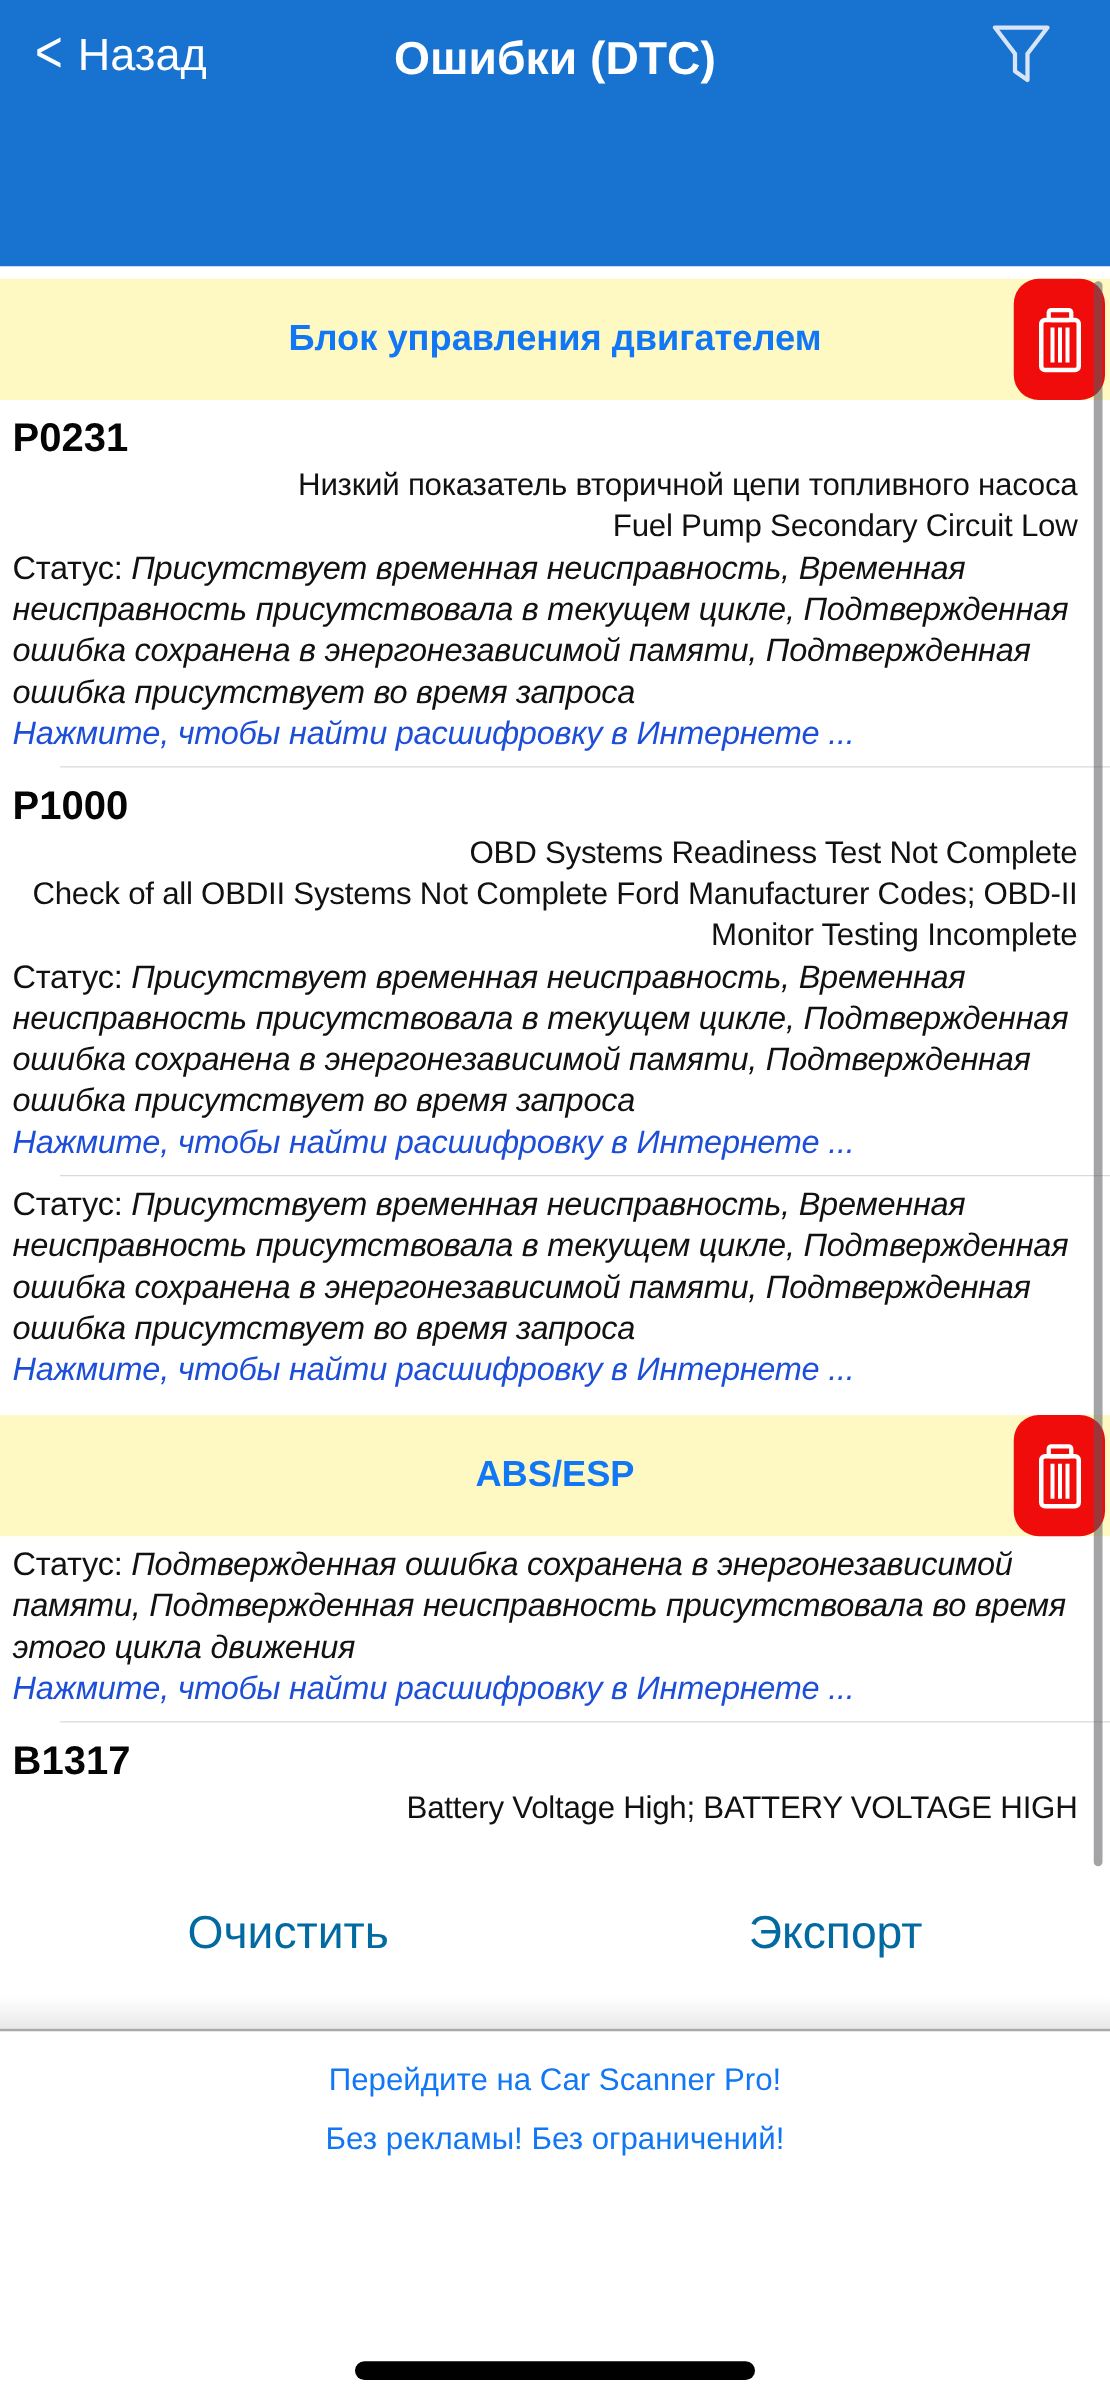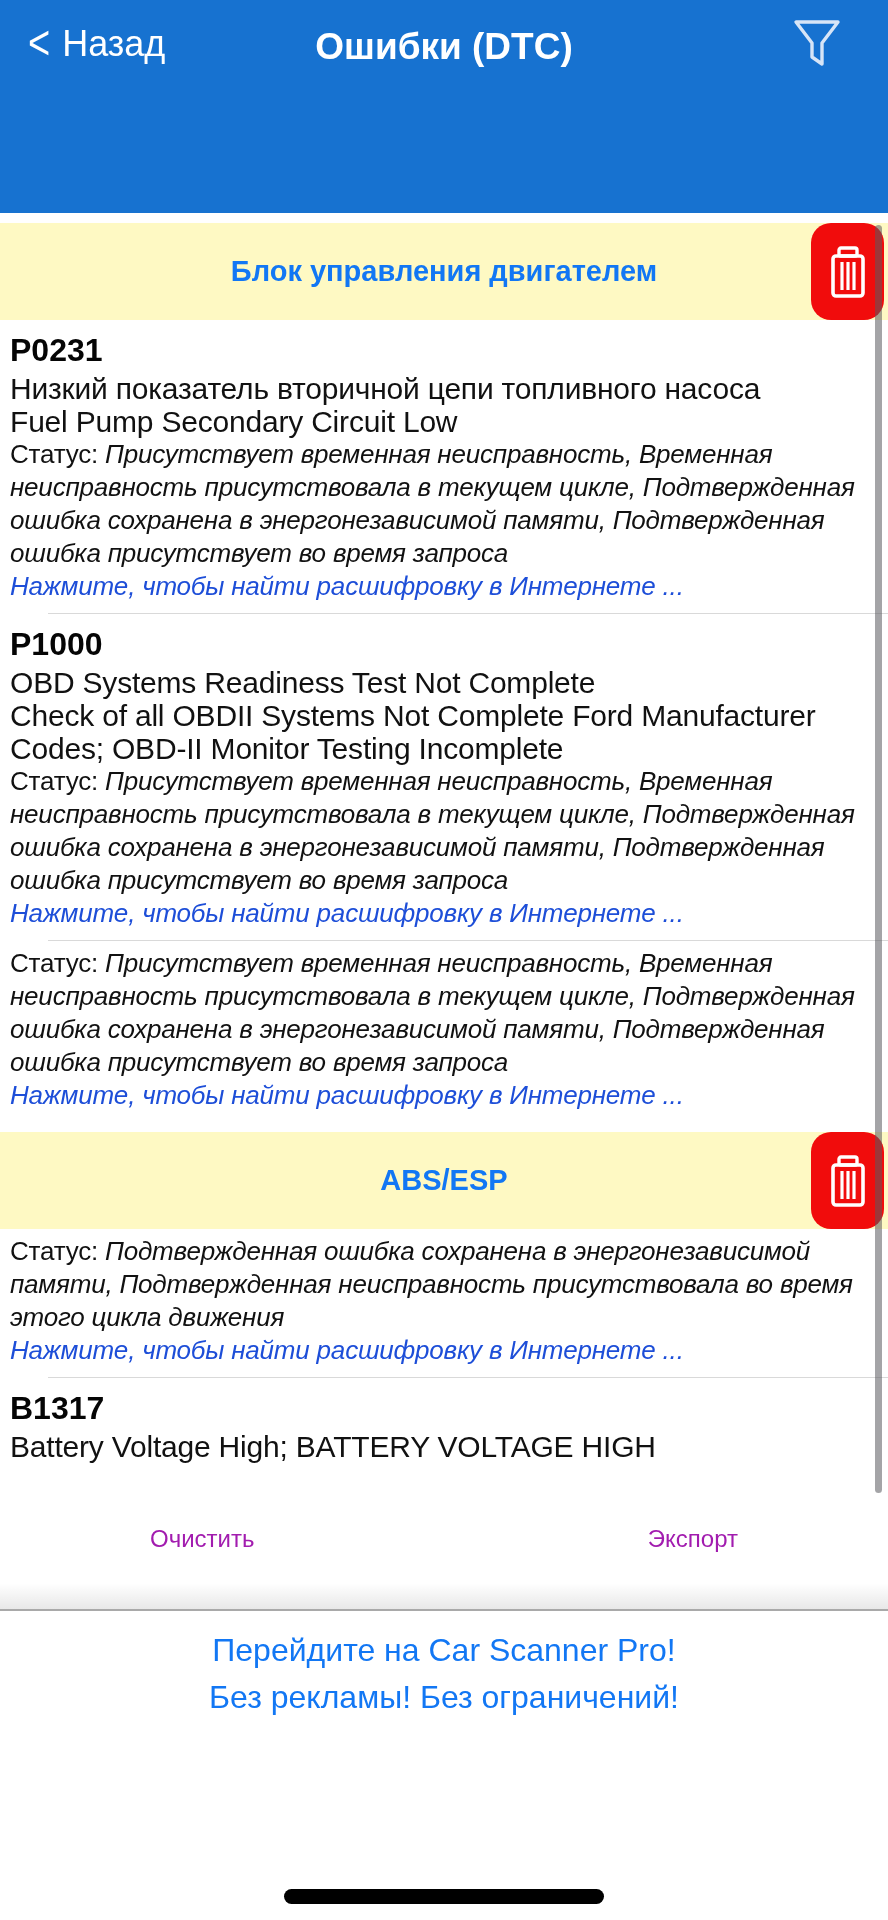--- a/index.html
+++ b/index.html
@@ -30,34 +30,34 @@
   
   .content{position:absolute;top:213px;left:0;width:888px;}
   .gap{height:10px;}
   .secheader{position:relative;height:97px;background:#fef9c3;display:flex;align-items:center;justify-content:center;}
   .sectitle{color:#1277f4;font-size:29px;font-weight:700;}
   .trash{position:absolute;right:4px;top:0;width:73px;height:97px;background:#f10c0c;border-radius:20px;
     display:flex;align-items:center;justify-content:center;}
 
   .dtc{padding:6px 26px 10px 10px;}
   .code{font-size:32px;font-weight:700;color:#050505;line-height:44px;margin-top:2px;}
-  .dline{font-size:30px;color:#111;line-height:33px;letter-spacing:-.2px;}
+  .dline{font-size:25px;color:#111;line-height:33px;letter-spacing:-.2px;text-align:right;}
   .status{font-size:26px;color:#111;line-height:33px;letter-spacing:-.2px;}
   .status .ital,.hint{font-style:italic;}
   .hint{font-size:26px;color:#1d4ed8;line-height:33px;letter-spacing:-.2px;}
   .sep{height:1px;background:#d9d9d9;margin-left:48px;}
 
   
   .btnrow{display:flex;justify-content:space-between;padding:0 150px 0 150px;margin-top:52px;}
-  .txtbtn{color:#a21caf;font-size:24px;}
+  .txtbtn{color:#0369a1;font-size:37px;}
 
   
   .fade{height:26px;margin-top:30px;background:linear-gradient(to bottom,rgba(0,0,0,0) ,rgba(0,0,0,.09));}
   .hr{height:2px;background:#a9a9a9;}
-  .banner{margin-top:16px;text-align:center;color:#1277f4;font-size:32px;line-height:47px;}
+  .banner{margin-top:16px;text-align:center;color:#1277f4;font-size:25px;line-height:47px;}
 
   .scrollbar{position:absolute;top:225px;right:6px;width:7px;height:1268px;border-radius:4px;background:rgba(90,90,95,.55);}
   .homebar{position:absolute;bottom:16px;left:284px;width:320px;height:15px;border-radius:8px;background:#000;}
 </style>
 </head>
 <body>
 
 <div class="screen">
 
   <div class="header">

